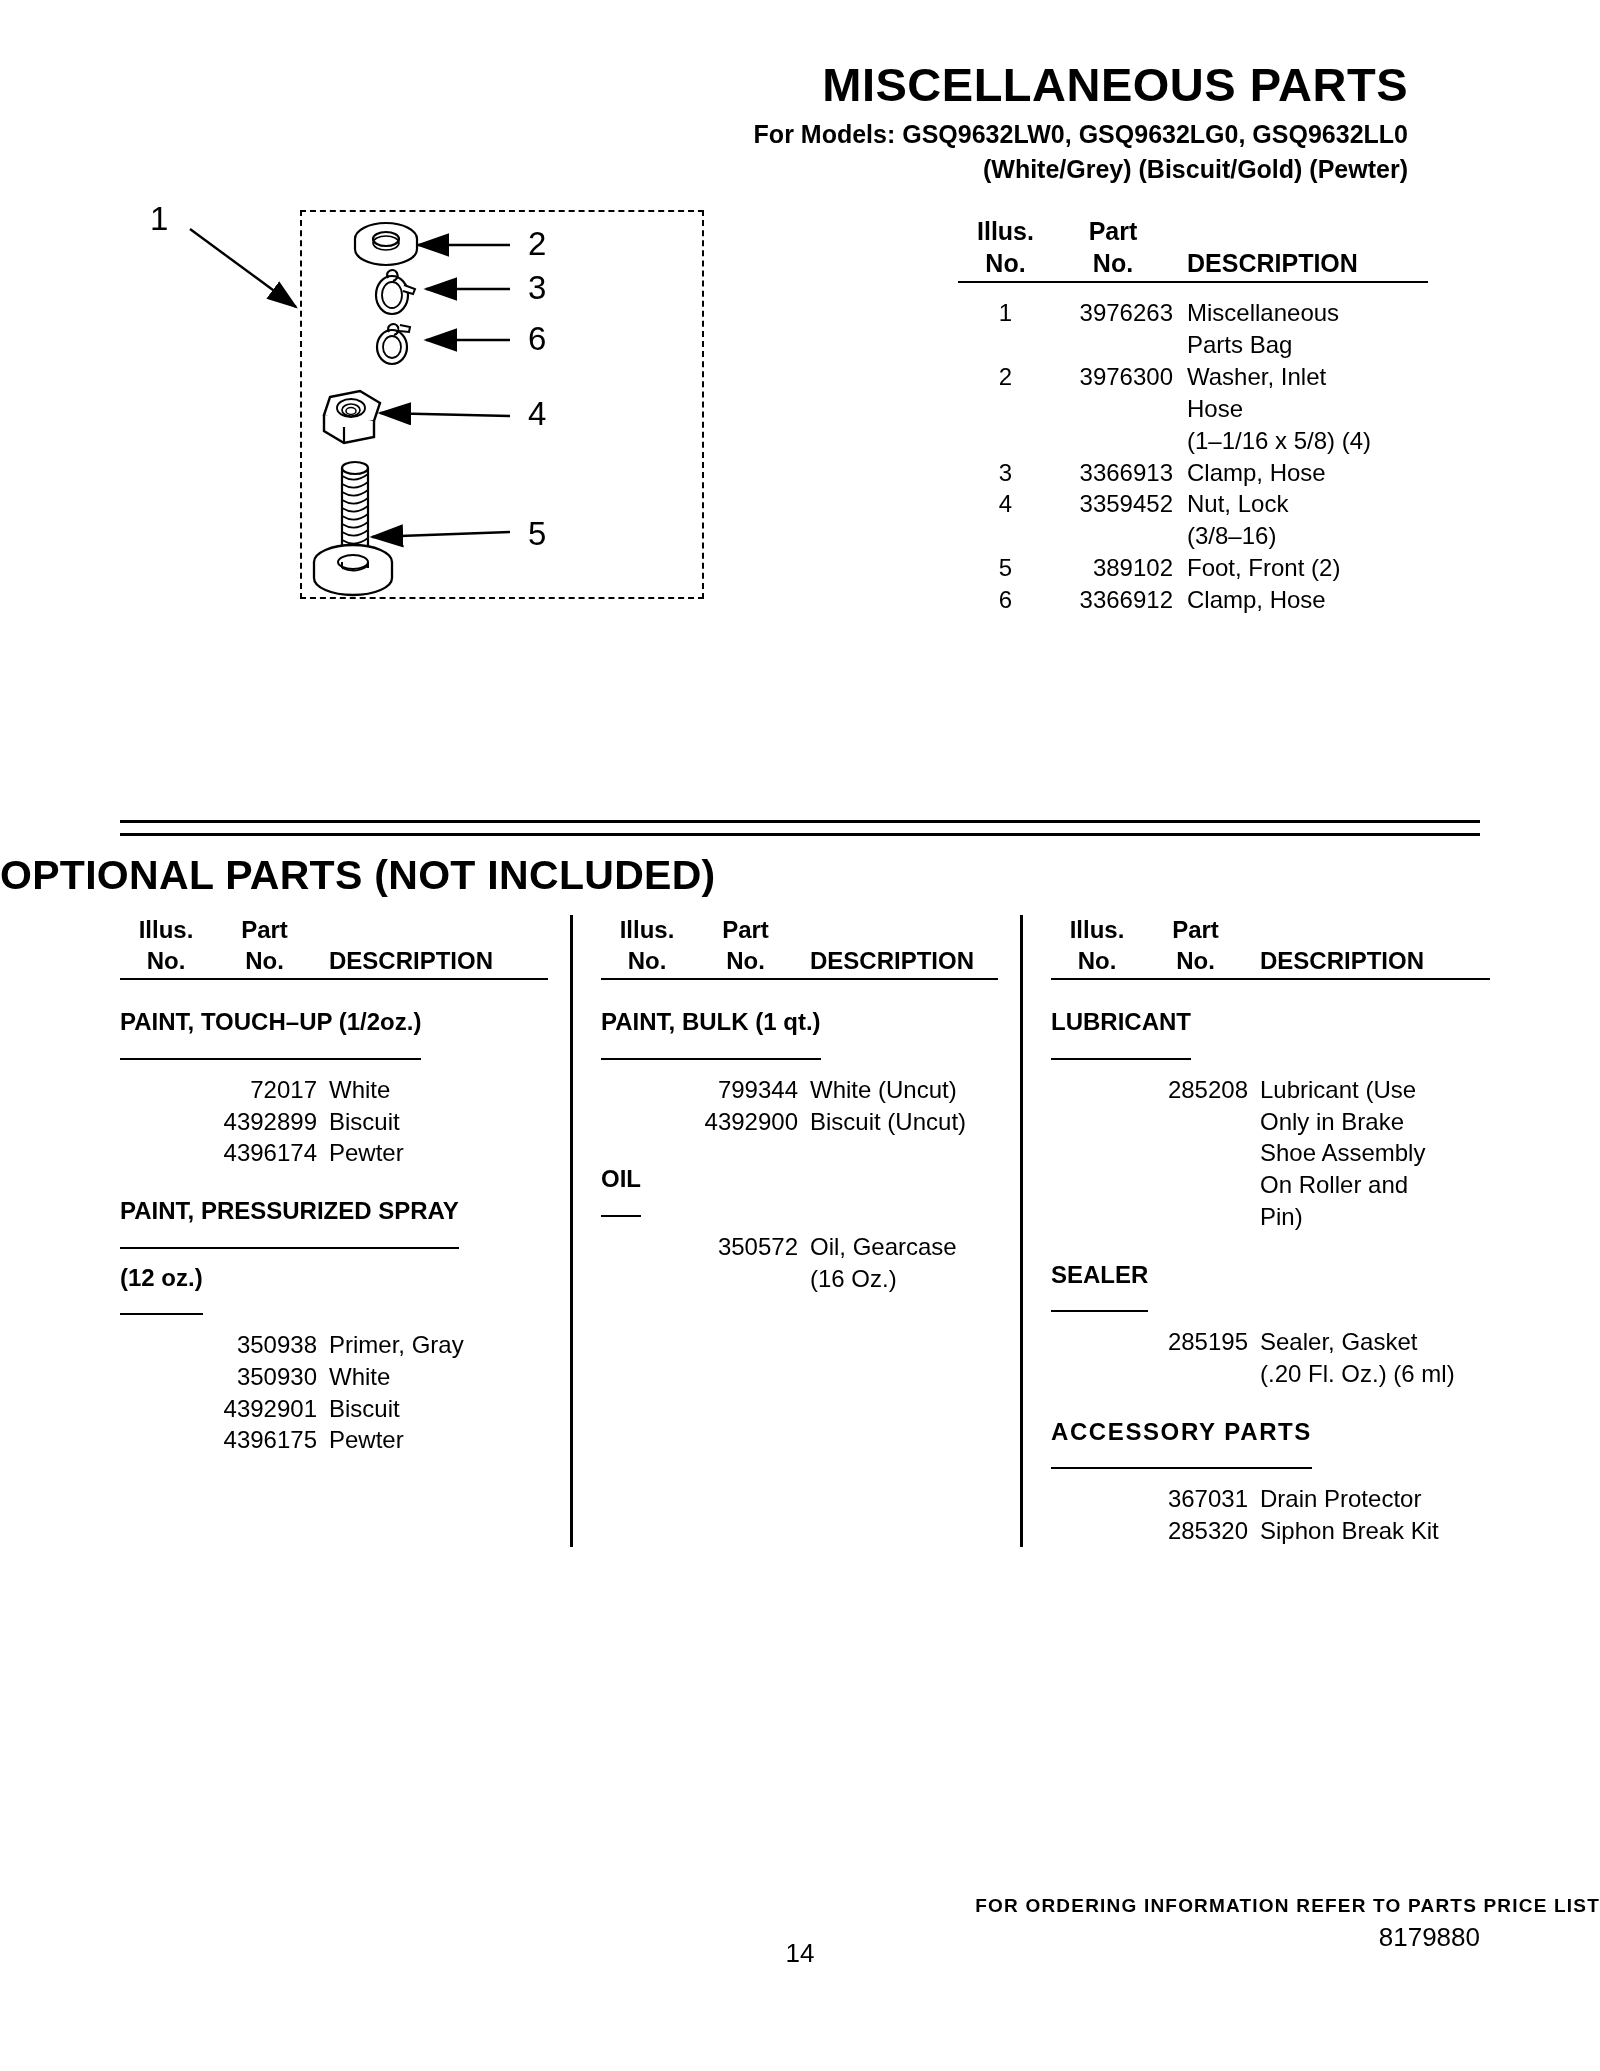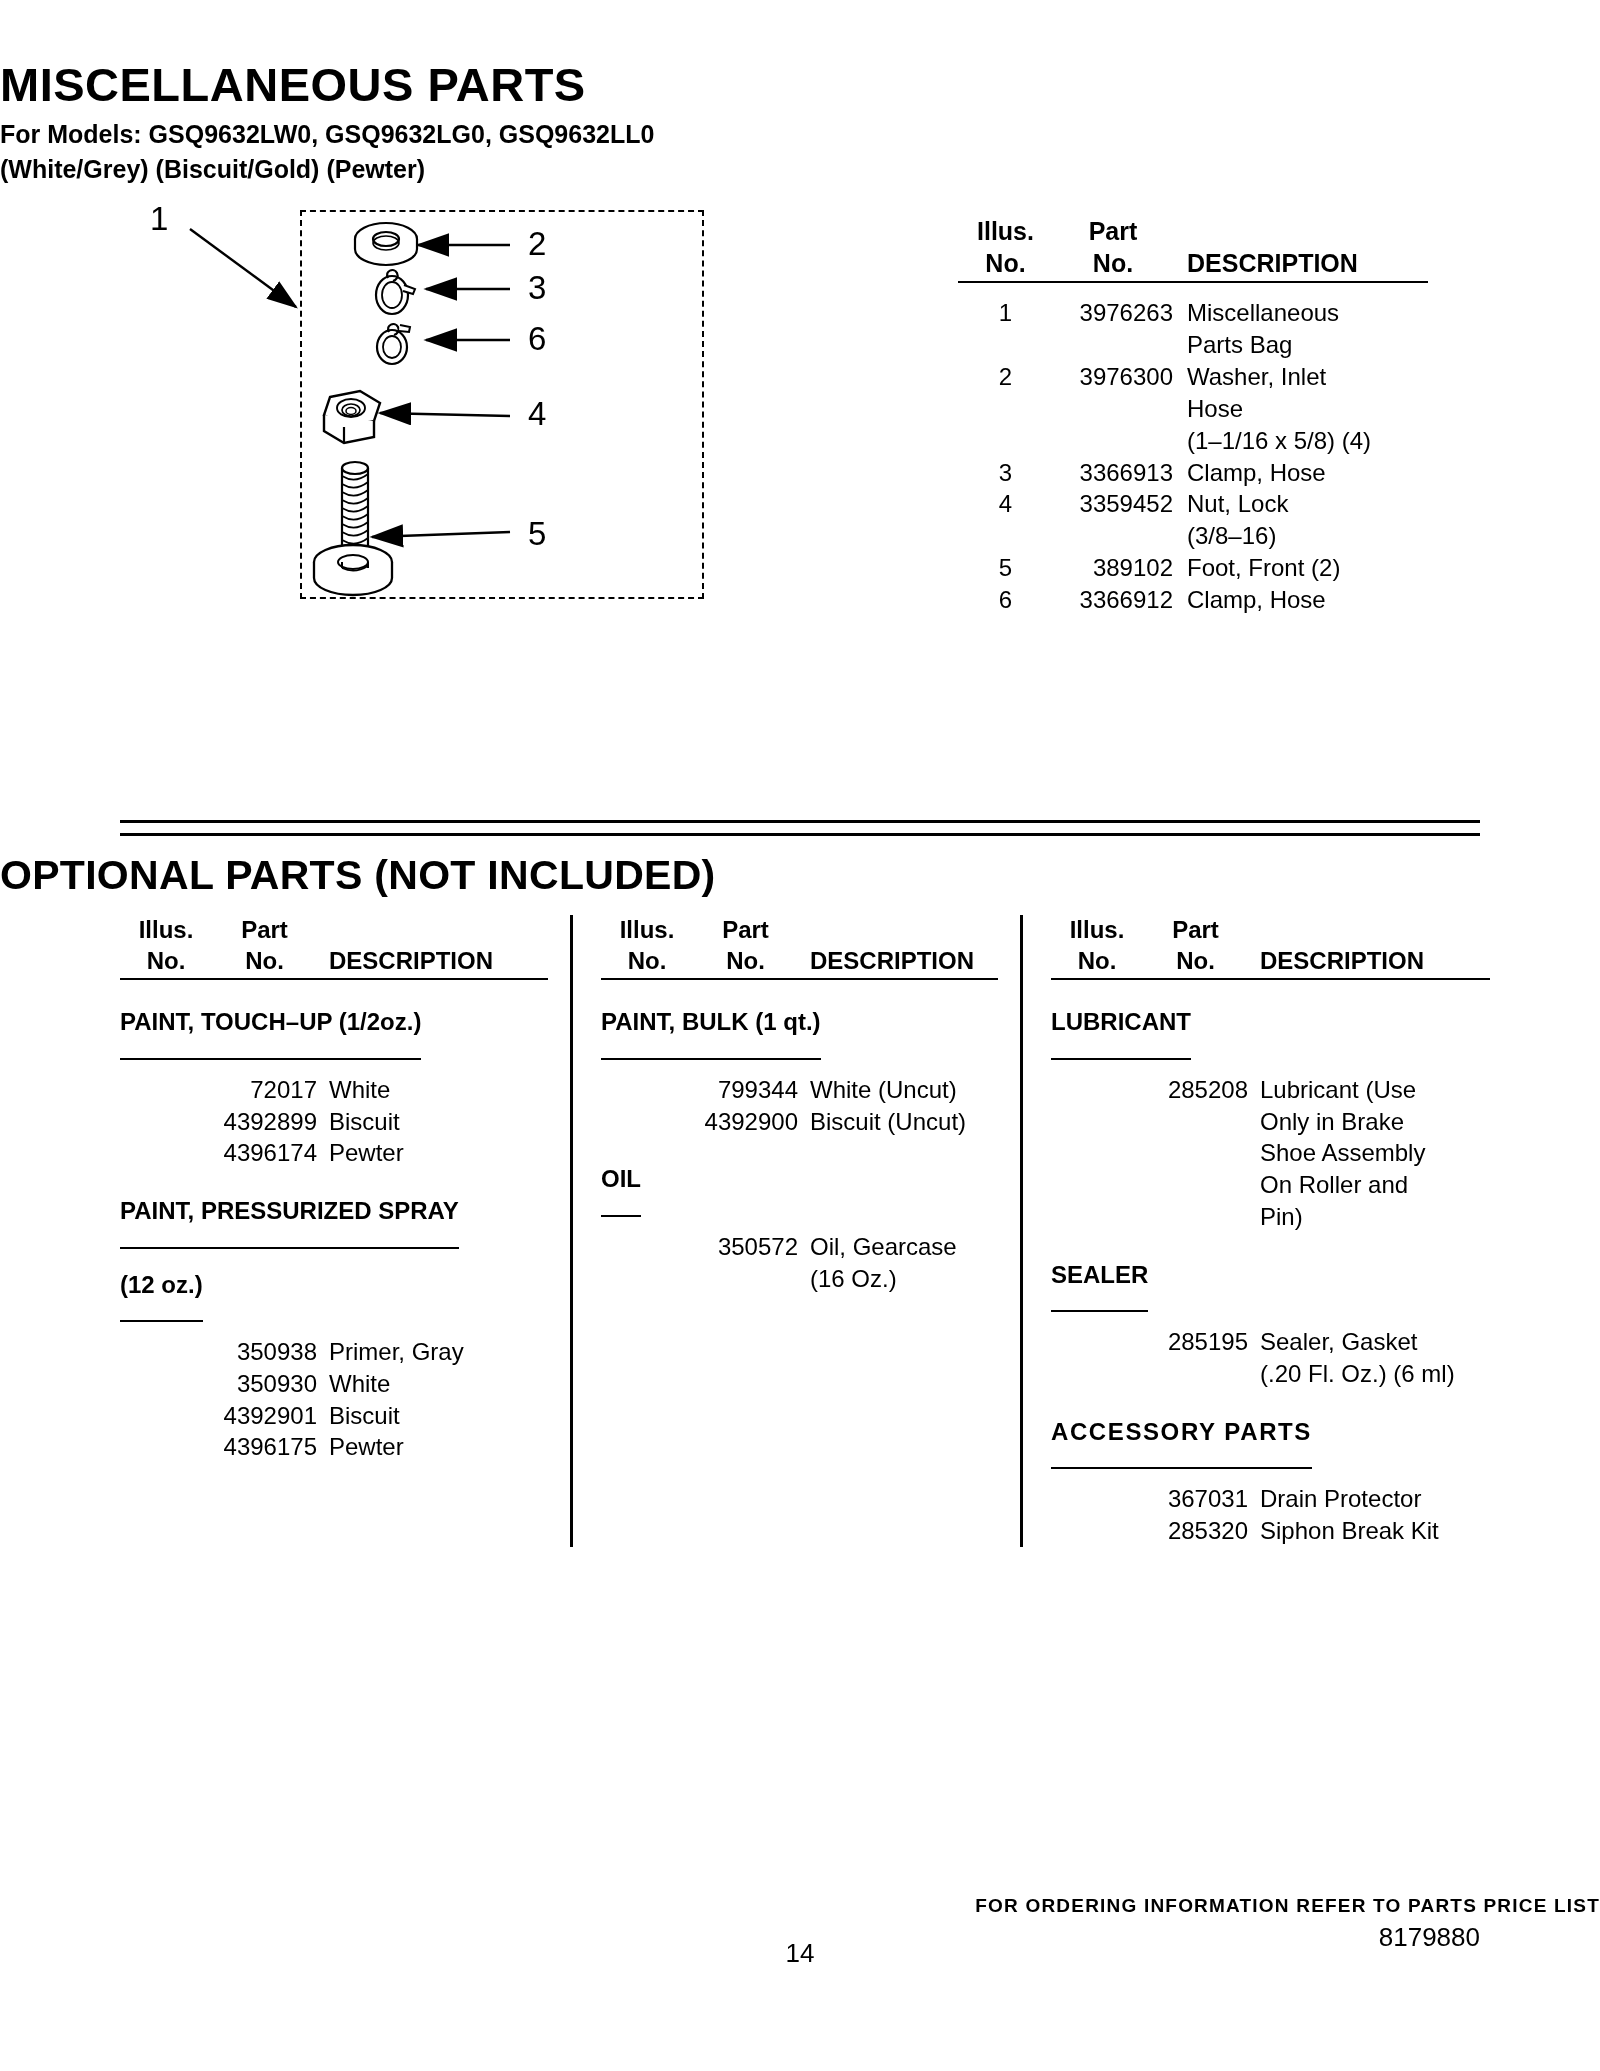--- a/index.html
+++ b/index.html
@@ -15,21 +15,21 @@
     color: #000000;
     overflow: hidden;
   }
 
   
   .page-header {
     position: absolute;
     top: 60px;
     left: 0;
     width: 1408px;
-    text-align: left;
+    text-align: right;
   }
   .main-title {
     font-size: 47px;
     font-weight: bold;
     letter-spacing: 0.5px;
     line-height: 1.05;
     margin: 0;
   }
   .models-line {
     font-size: 25px;
@@ -165,21 +165,21 @@
   .cat-line {
     display: inline-block;
     border-bottom: 2.5px solid #000;
     padding-bottom: 20px;
   }
   .cat-line.spaced { letter-spacing: 1.6px; }
   .cat-sub {
     font-weight: bold;
     font-size: 24px;
     line-height: 1.3;
-    margin-top: 20px;
+    margin-top: 13px;
   }
   .opt-body { margin-top: 14px; }
   .opt-row {
     display: flex;
     font-size: 24px;
     line-height: 1.33;
   }
   .opt-row .c1 { width: 92px; text-align: center; }
   .opt-row .c2 { width: 105px; text-align: right; }
   .opt-row .c3 { flex: 1; padding-left: 12px; }

